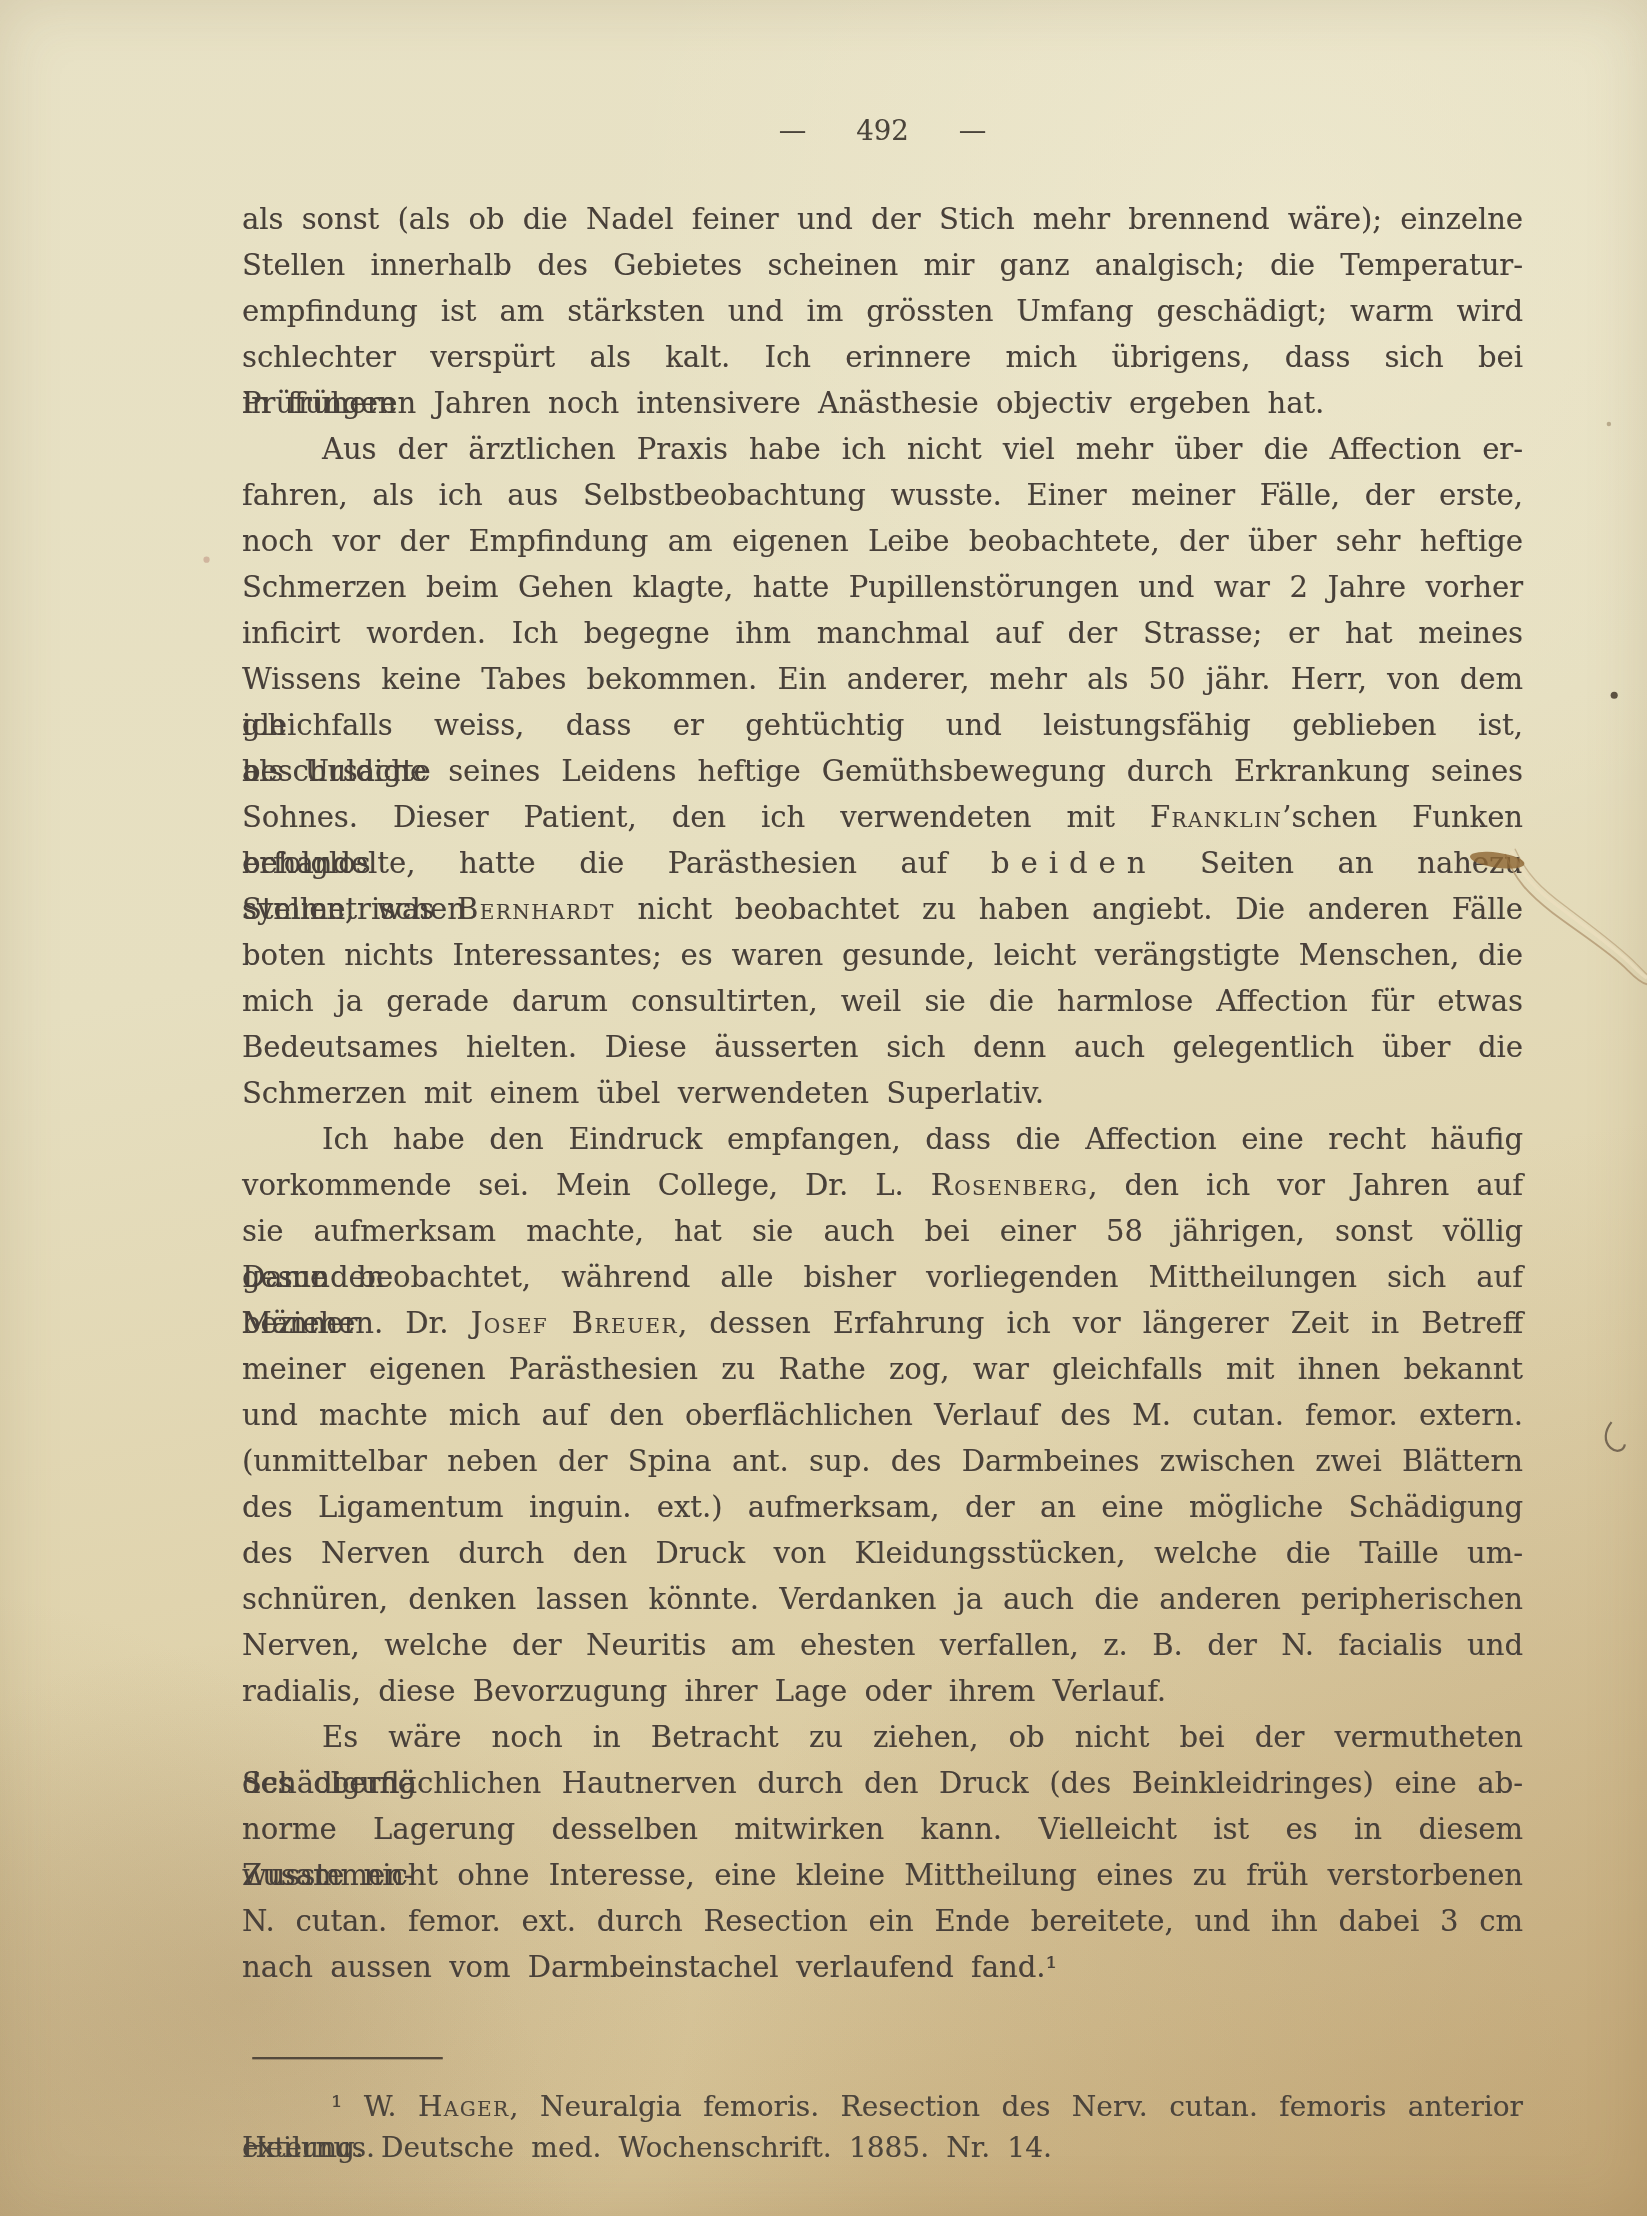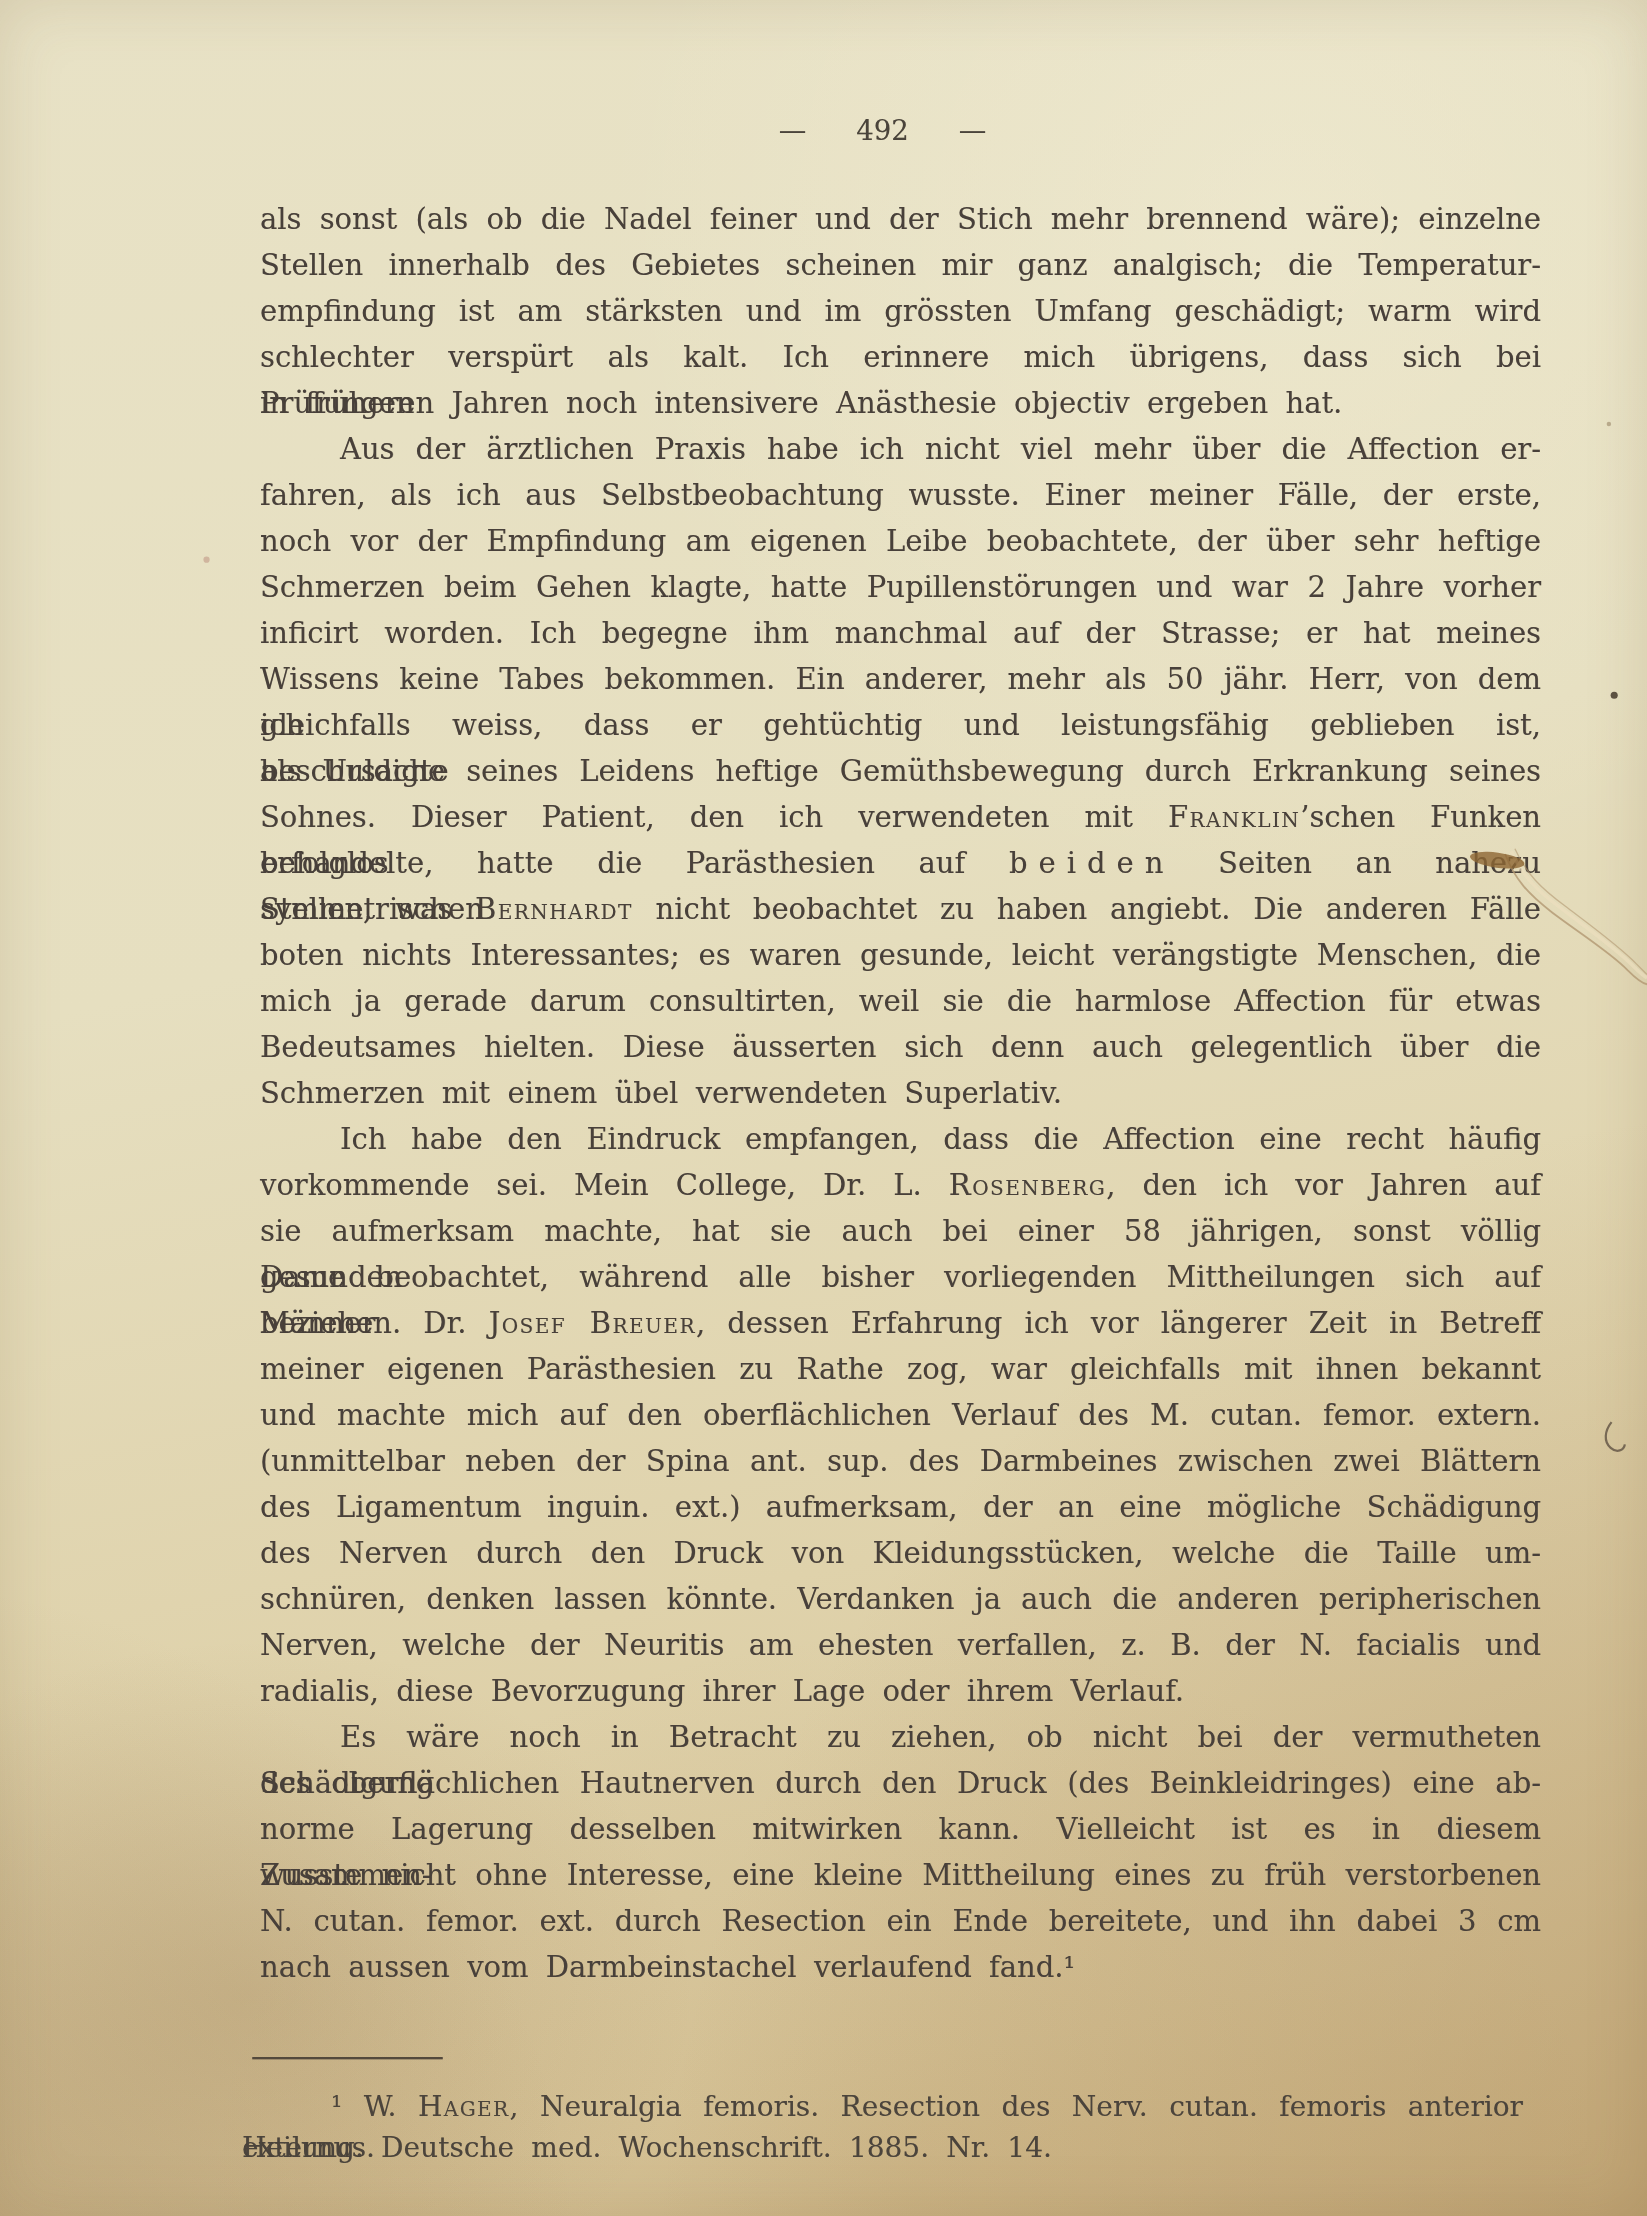--- a/index.html
+++ b/index.html
@@ -22,21 +22,20 @@
   .pagehead {
     position: absolute; left: 242px; top: 110px; width: 1281px;
     display: flex; justify-content: center; align-items: center; gap: 50px;
     font-size: 27.5px; color: #4a443b; line-height: 40px;
     text-shadow: 0.2px 0.2px 0.3px rgba(70,58,42,0.35);
   }
   .bodytext {
     position: absolute; left: 242px; top: 196px; width: 1281px;
     font-size: 29px; color: #48403a; word-spacing: 0.28em;
     text-shadow: 0.3px 0.3px 0.4px rgba(66,55,40,0.30);
-    margin-left: 18px;
   }
   .line {
     height: 46px; line-height: 46px;
     text-align: justify; text-align-last: justify;
     white-space: normal; overflow: visible;
   }
   .line.last { text-align-last: left; }
   .line.indent { text-indent: 80px; }
   .sc { font-variant: small-caps; letter-spacing: 0.05em; }
   .sp { letter-spacing: 0.38em; }

